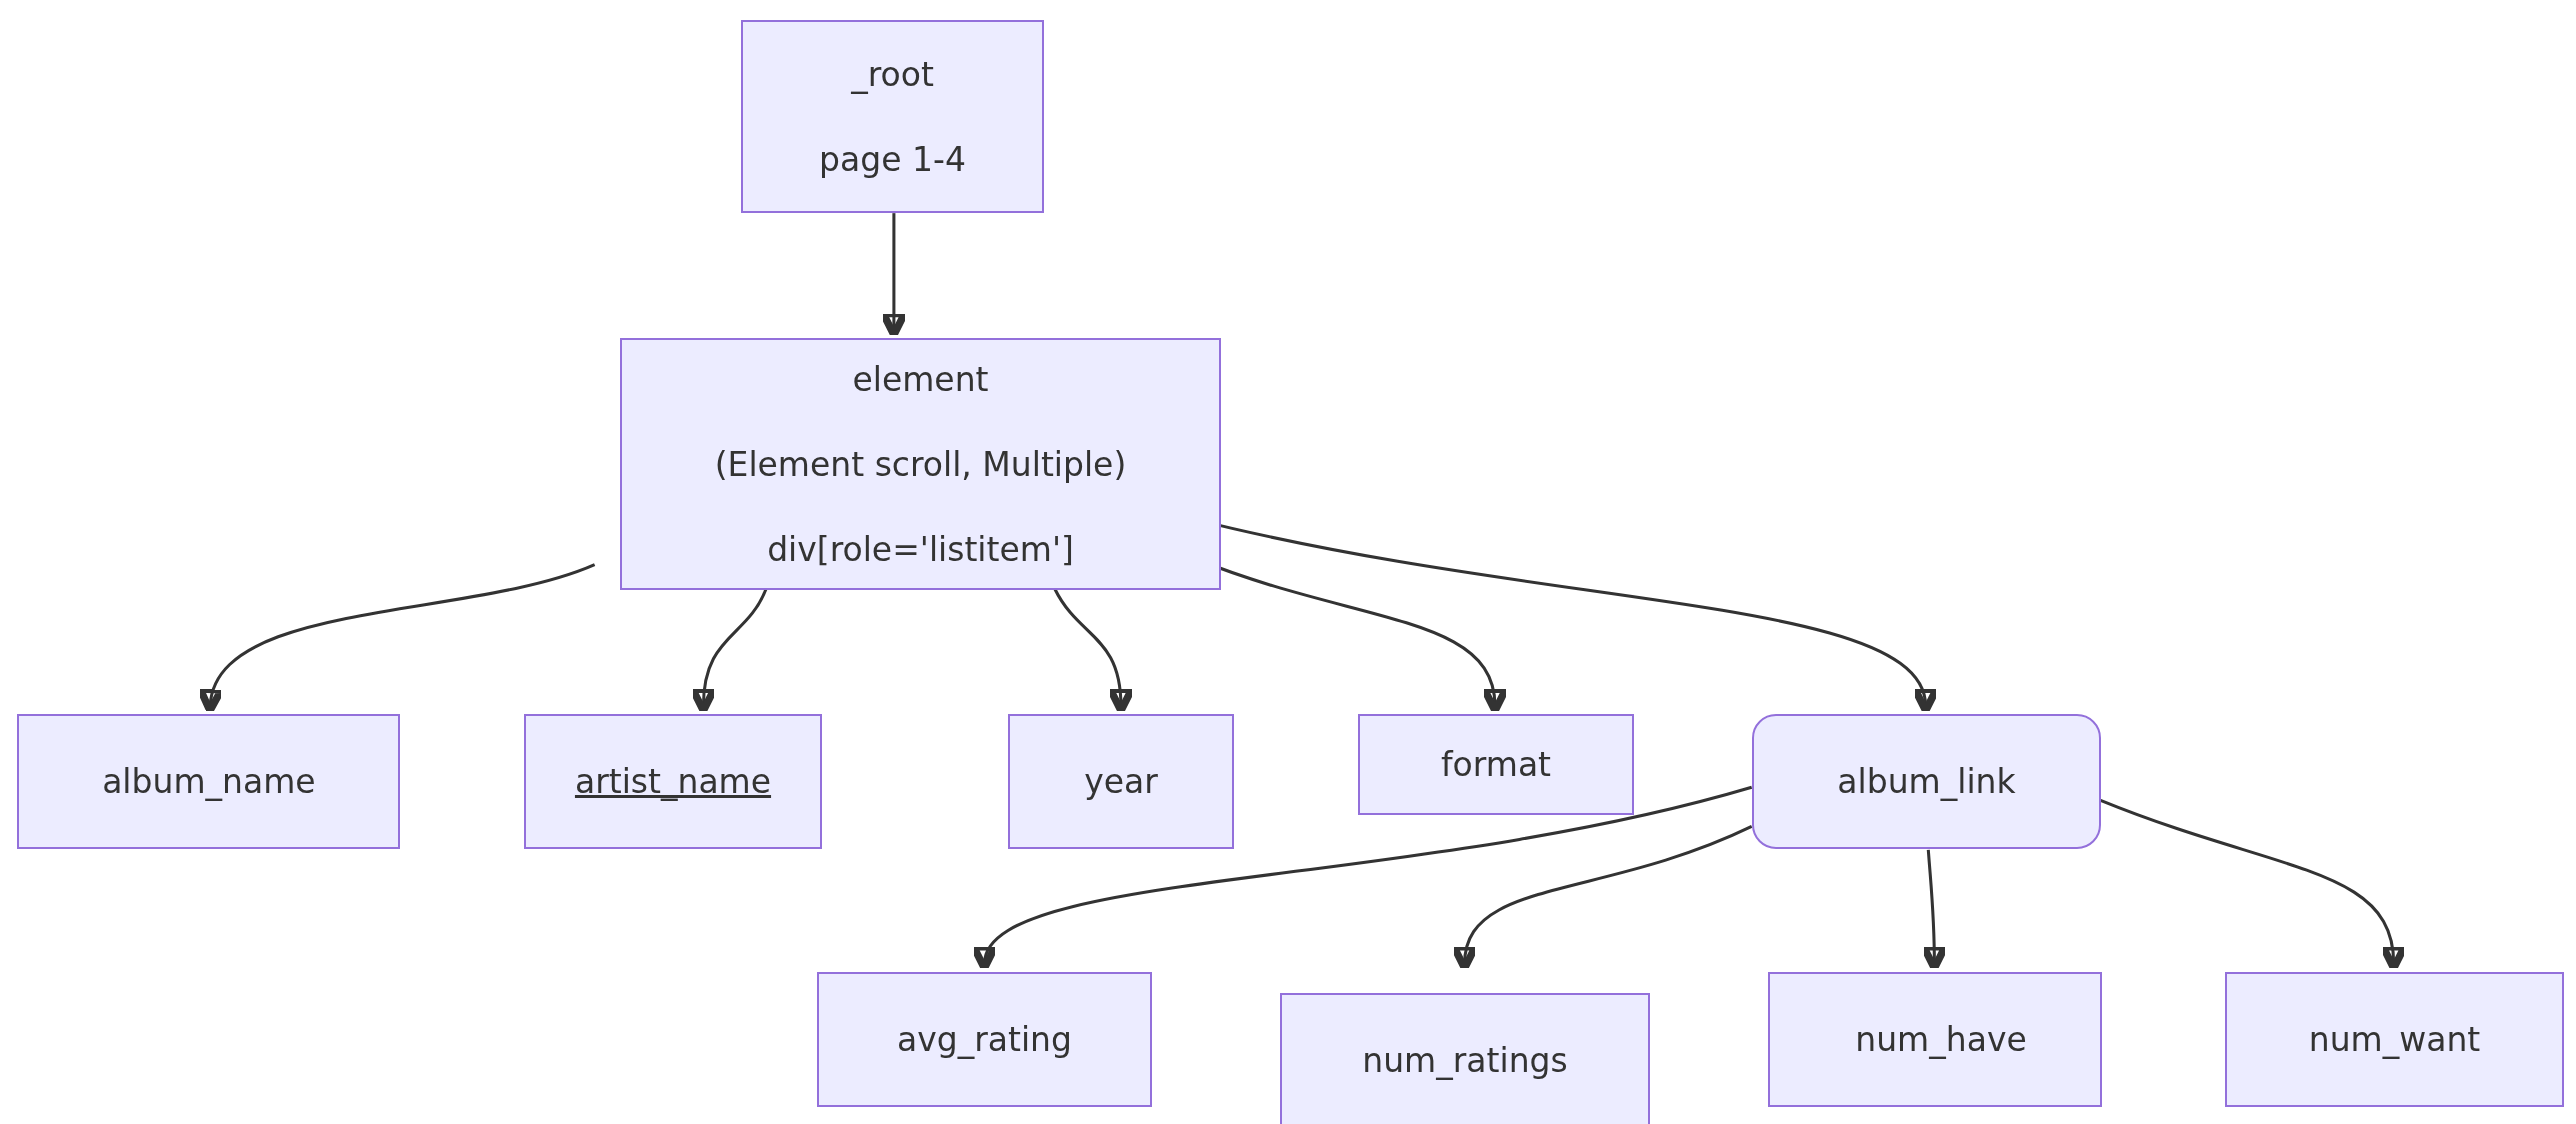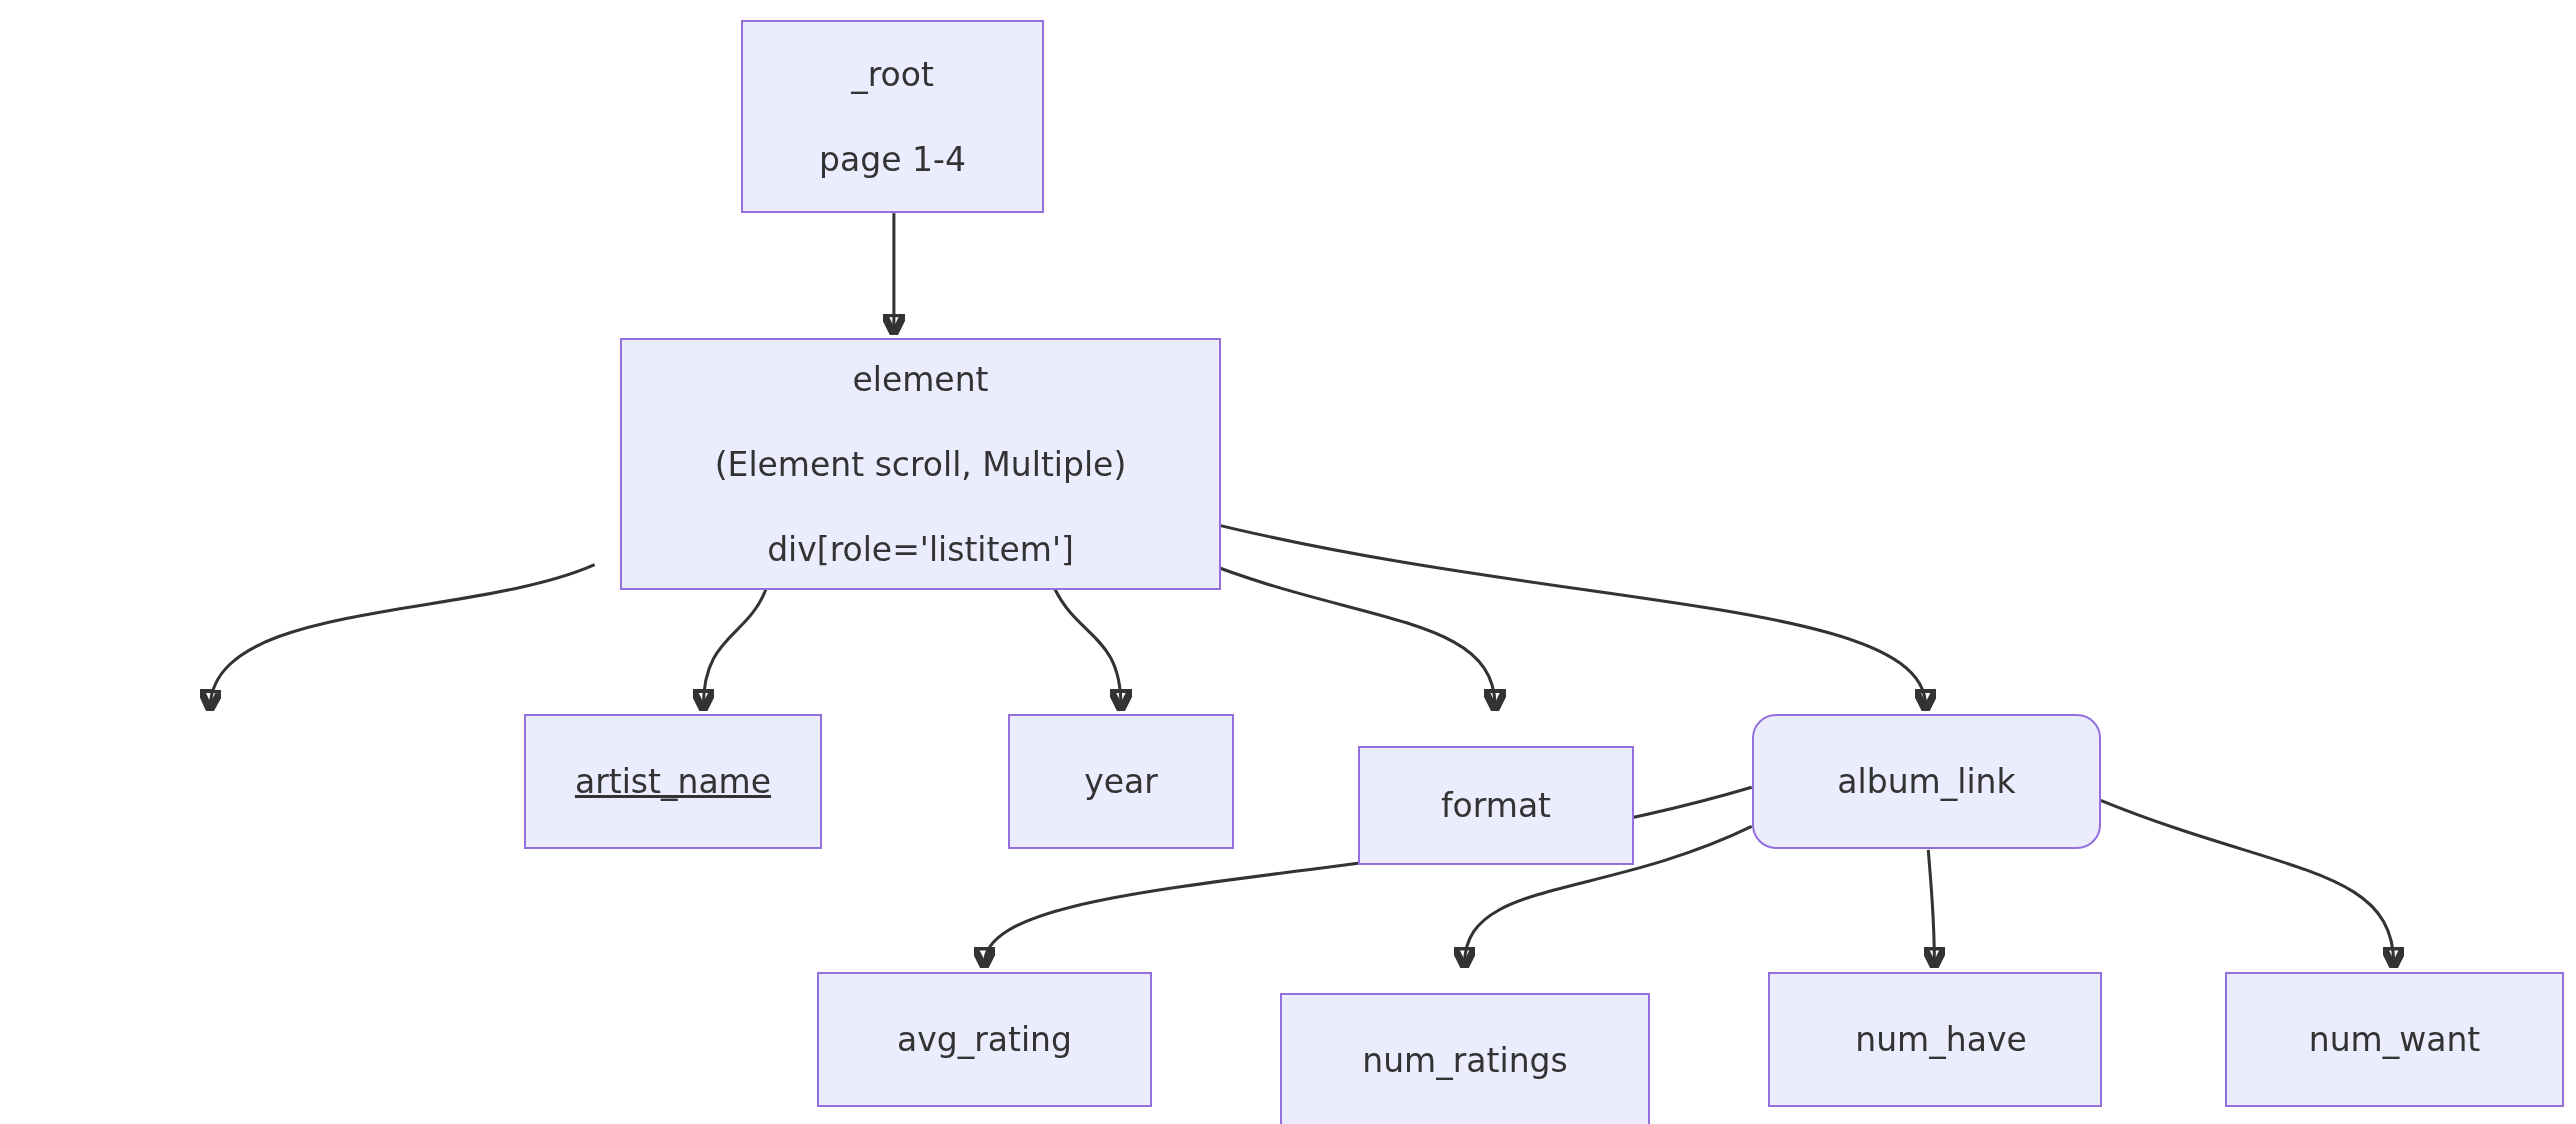--- a/index.html
+++ b/index.html
@@ -72,30 +72,33 @@
     <span>_root</span>
     <span>page 1-4</span>
   </div>
 
   <div class="node" style="left:594px; top:338px; width:601px; height:252px;margin-left:26px;">
     <span>element</span>
     <span>(Element scroll, Multiple)</span>
     <span>div[role='listitem']</span>
   </div>
 
+  <div class="node" style="left:17.4px; top:714px; width:383px; height:135px;">
+    <span>album_name</span>
+  </div>
 
   <div class="node" style="left:524px; top:714px; width:298px; height:135px;text-decoration:underline;">
     <span>artist_name</span>
   </div>
 
   <div class="node" style="left:1008px; top:714px; width:226px; height:135px;">
     <span>year</span>
   </div>
 
-  <div class="node" style="left:1358px; top:714px; width:276px; height:119px;margin-top:32px;">
+  <div class="node" style="left:1358px; top:714px; width:276px; height:101px;">
     <span>format</span>
   </div>
 
   <div class="node" style="left:1752px; top:714px; width:349px; height:135px;border-radius:24px;">
     <span>album_link</span>
   </div>
 
   <div class="node" style="left:817px; top:972px; width:335px; height:135px;">
     <span>avg_rating</span>
   </div>

